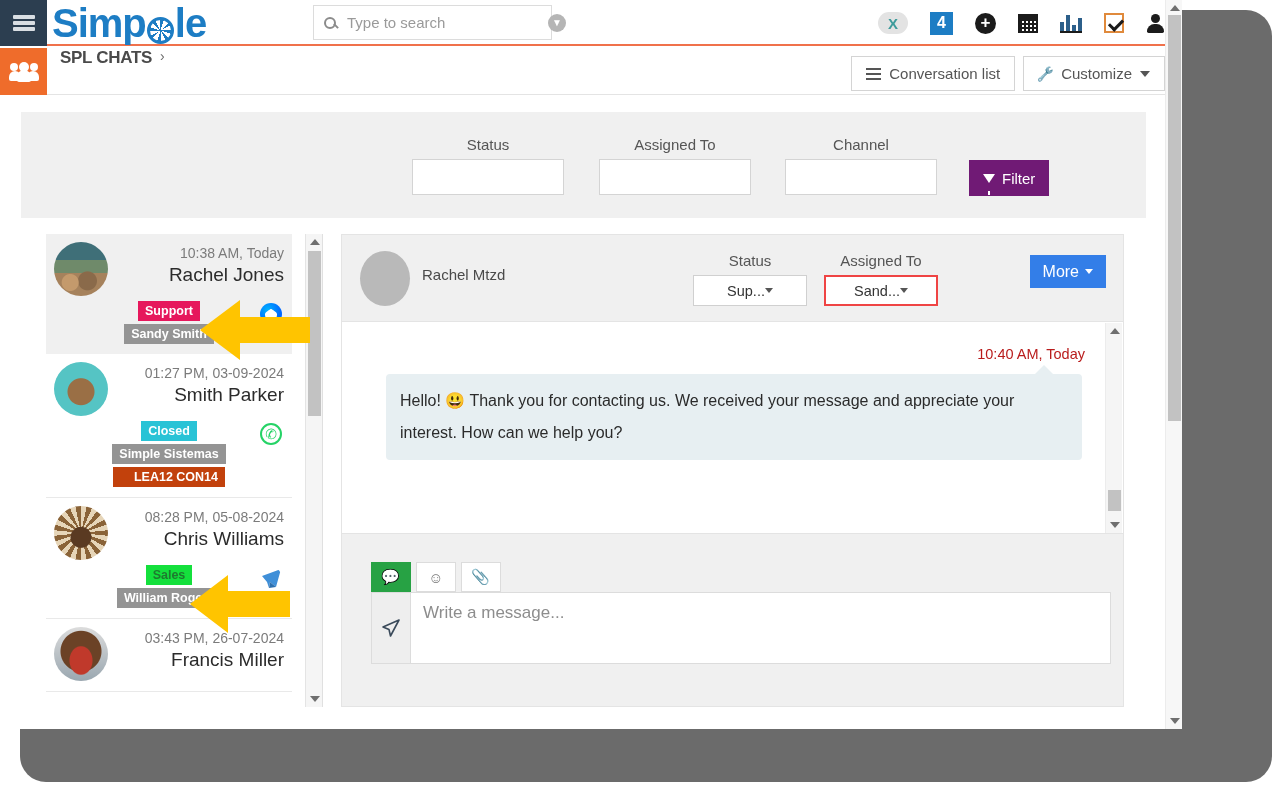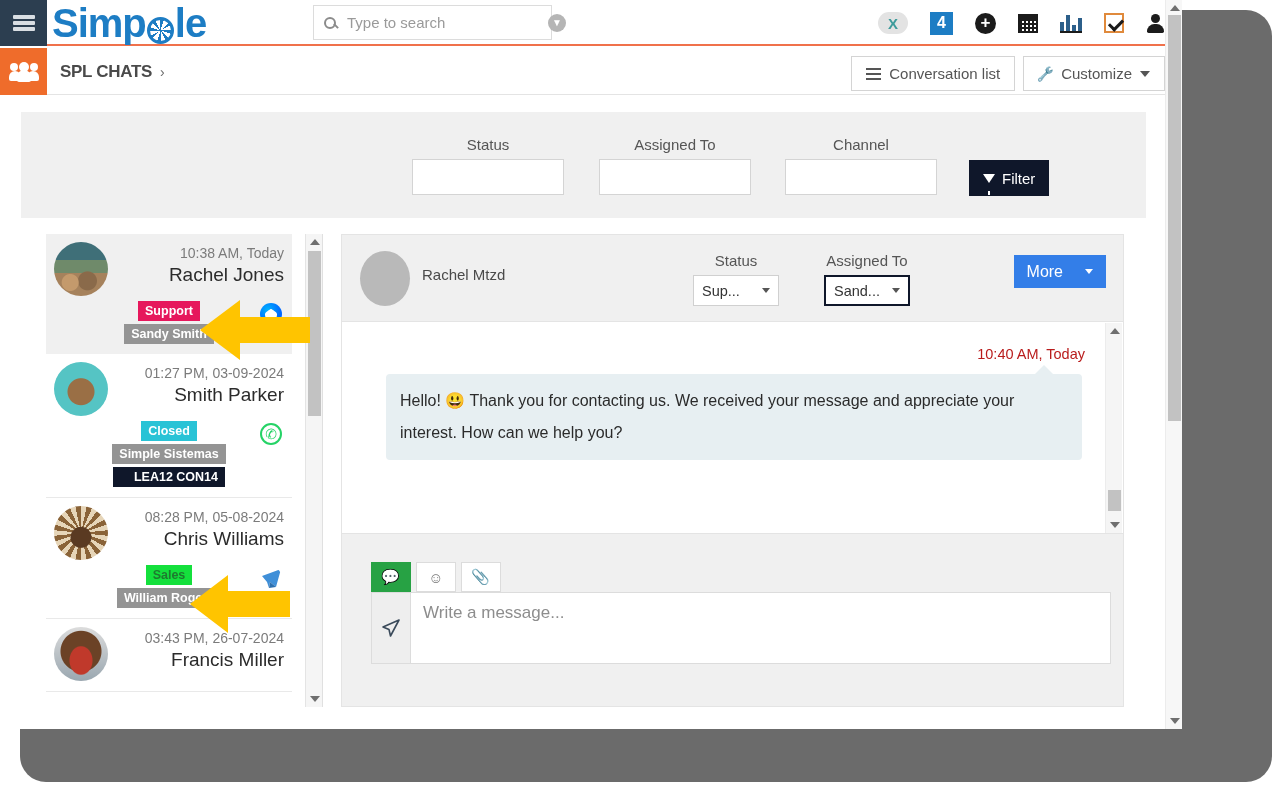--- a/index.html
+++ b/index.html
@@ -149,21 +149,21 @@
   .group-icon { position: relative; width: 28px; height: 20px; }
   .group-icon span { position: absolute; border-radius: 50%; background: #fff; }
   .group-icon .h1 { width: 8px; height: 8px; left: 0; top: 1px; }
   .group-icon .h2 { width: 8px; height: 8px; right: 0; top: 1px; }
   .group-icon .h3 { width: 10px; height: 10px; left: 9px; top: 0px; }
   .group-icon .b1 { width: 12px; height: 10px; left: -1px; top: 9px; border-radius: 6px 6px 2px 2px; }
   .group-icon .b2 { width: 12px; height: 10px; right: -1px; top: 9px; border-radius: 6px 6px 2px 2px; }
   .group-icon .b3 { width: 14px; height: 12px; left: 7px; top: 8px; border-radius: 7px 7px 2px 2px; }
   #crumb-title {
     position: absolute; left: 60px; top: 0; height: 47px;
-    display: flex; align-items: center; gap: 8px;
+    display: flex; align-items: flex-start; gap: 8px;
     font-size: 17px; font-weight: bold; color: #4a4a4a;
     letter-spacing: -0.3px;
   }
   #crumb-chevron { font-size: 14px; color: #6d6d6d; font-weight: normal; }
   #crumb-buttons {
     position: absolute; right: 17px; top: 8px;
     display: flex; gap: 8px;
   }
   .crumb-btn {
     height: 35px; padding: 0 14px;
@@ -198,21 +198,21 @@
     margin-bottom: 6px;
   }
   .filt-input {
     width: 152px; height: 36px; background: #fff;
     border: 1px solid #d4d4d4; outline: none;
     font-family: "Liberation Sans", sans-serif; font-size: 14px;
     padding: 0 8px;
   }
   #filter-btn {
     position: absolute; left: 948px; top: 48px;
-    height: 36px; padding: 0 14px; background: #0f172a; border: none;
+    height: 36px; padding: 0 14px; background: #701a75; border: none;
     color: #fff; font-size: 15px; display: flex; align-items: center; gap: 7px;
     cursor: pointer; font-family: "Liberation Sans", sans-serif;
   }
   .funnel {
     width: 0; height: 0; border-left: 6px solid transparent;
     border-right: 6px solid transparent; border-top: 9px solid #fff;
     position: relative;
   }
   .funnel::after {
     content: ''; position: absolute; left: -1px; top: 8px;
@@ -245,21 +245,21 @@
   .conv-name { font-size: 19px; color: #2b2b2b; line-height: 24px; }
   .conv-tags { margin-top: 5px; display: flex; flex-wrap: wrap; gap: 3px 2px; align-items: center; position: relative; flex-direction: column; }
   .tag {
     font-size: 12.5px; font-weight: bold; color: #fff;
     padding: 3px 7px; line-height: 14px; white-space: nowrap;
   }
   .tag-support { background: #e6175c; }
   .tag-gray { background: #949494; }
   .tag-closed { background: #29c3d6; }
   .tag-sales { background: #14e03c; color: #1e7a2f; }
-  .tag-green { background: #0f172a; padding-left: 21px; }
+  .tag-green { background: #c2410c; padding-left: 21px; }
   .chan-icon {
     position: absolute; right: 2px; top: 2px;
     width: 22px; height: 22px; border-radius: 50%;
   }
   .chan-messenger {
     background: radial-gradient(circle at 35% 30%, #00b2ff 0%, #006aff 60%, #0060ff 100%);
     display: flex; align-items: center; justify-content: center;
   }
   .chan-messenger::after {
     content: ''; width: 12px; height: 11px;
@@ -302,34 +302,34 @@
     width: 50px; height: 55px; border-radius: 50%;
     overflow: hidden; background: #b9b9b9;
   }
   #chat-head-name {
     position: absolute; left: 80px; top: 31px;
     font-size: 15px; color: #4a4a4a;
   }
   .chat-sel-group { position: absolute; top: 17px; }
   .chat-sel-label { font-size: 15px; color: #555; text-align: center; margin-bottom: 6px; }
   .chat-sel {
-    width: 86px; height: 31px; background: #fff;
+    width: 114px; height: 31px; background: #fff;
     border: 1px solid #d0d0d0; display: flex; align-items: center;
-    justify-content: space-between; padding: 0 8px;
+    justify-content: center; padding: 0 8px;
     font-size: 14.5px; color: #333; cursor: pointer;
   }
-  .chat-sel.focused { border: 2px solid #0f172a; }
+  .chat-sel.focused { border: 2px solid #ef4444; }
   .sel-caret {
     width: 0; height: 0; border-left: 4px solid transparent;
     border-right: 4px solid transparent; border-top: 5px solid #555;
   }
   #more-btn {
     position: absolute; right: 17px; top: 20px;
     height: 33px; padding: 0 13px; background: #337ee8; border: none;
-    color: #fff; font-size: 16px; display: flex; align-items: center; gap: 22px;
+    color: #fff; font-size: 16px; display: flex; align-items: center; gap: 6px;
     cursor: pointer; font-family: "Liberation Sans", sans-serif;
   }
   #more-btn .caret-w {
     width: 0; height: 0; border-left: 4px solid transparent;
     border-right: 4px solid transparent; border-top: 5px solid #fff;
   }
   #msg-area {
     position: absolute; left: 0; top: 88px; width: 783px; height: 212px;
     background: #ffffff; border: 1px solid #e4e4e4; border-top: none;
     overflow: hidden;

